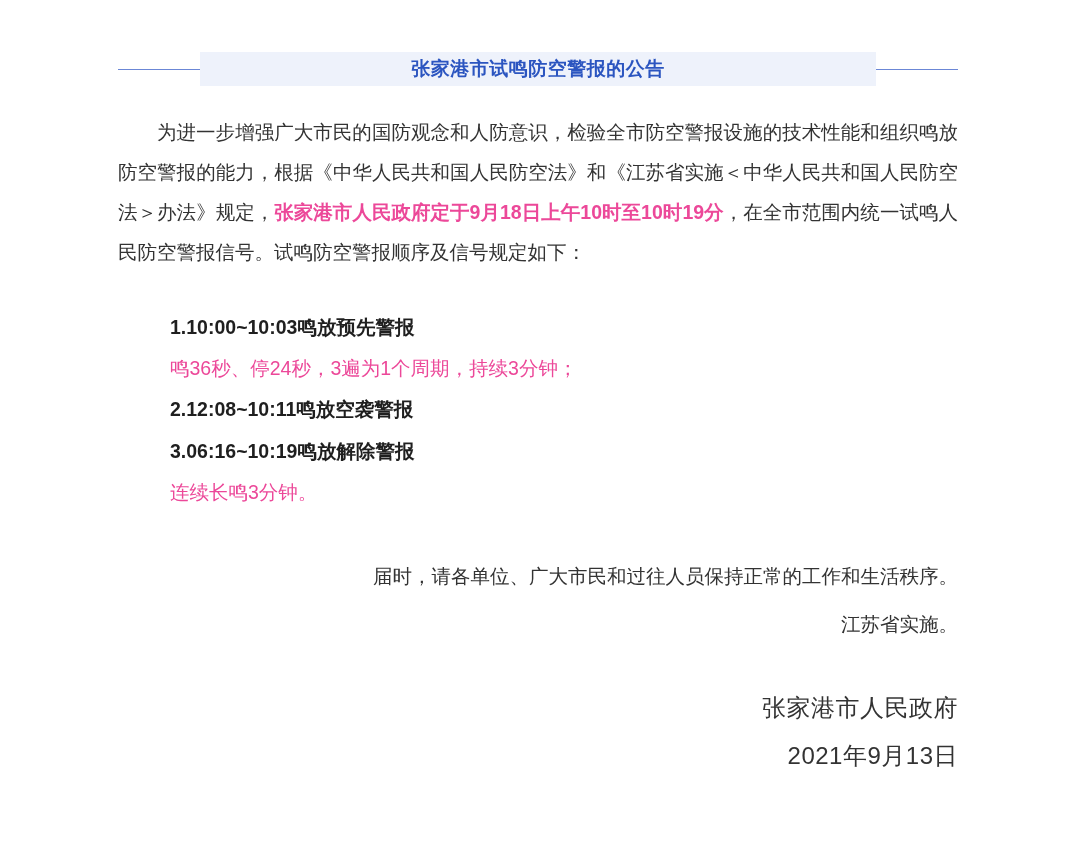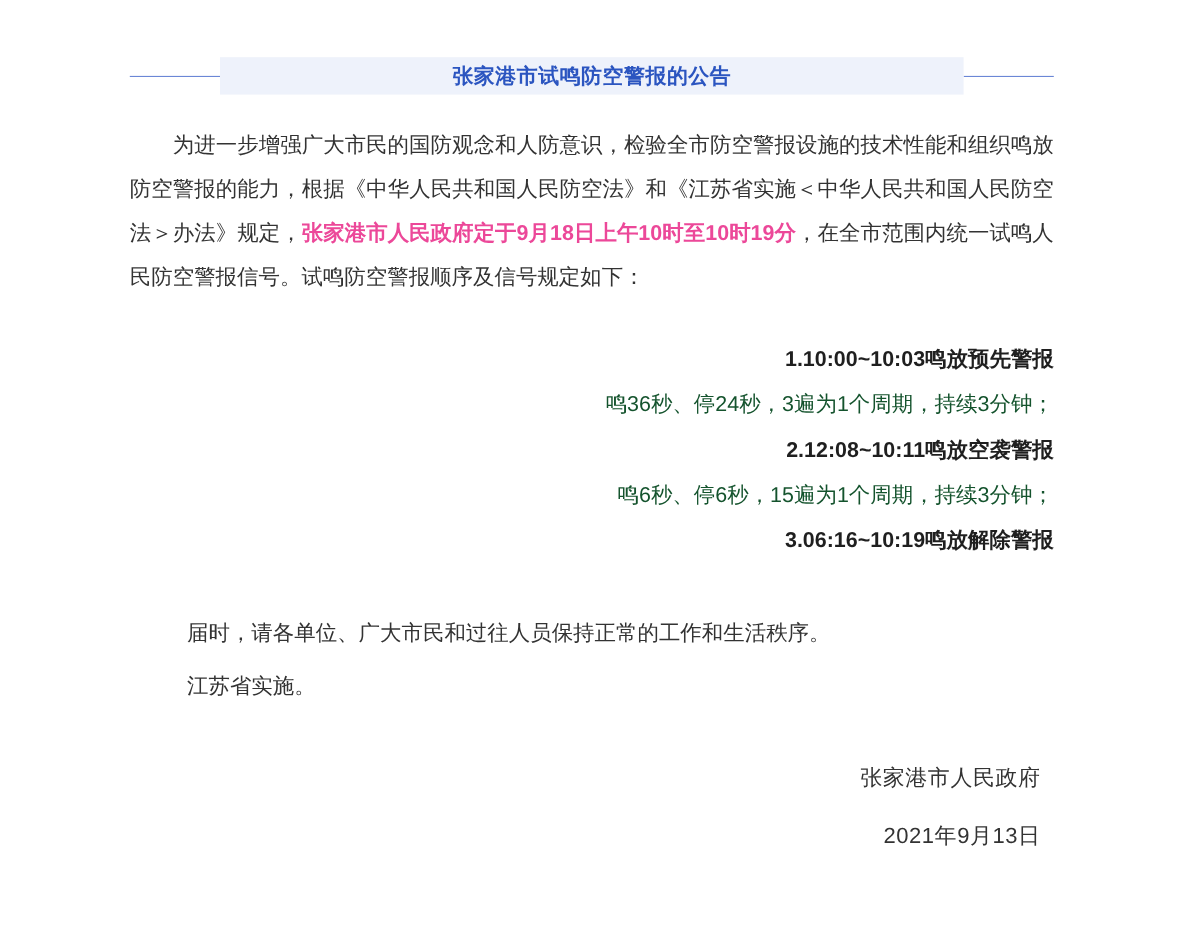--- a/index.html
+++ b/index.html
@@ -72,54 +72,54 @@
   }
   .para .em {
     font-weight: bold;
     color: #ec4899;
   }
   .indent { text-indent: 2em; }
 
   .list {
     margin: 34px 0 0 0;
     padding: 0 0 0 52px;
-    text-align: right;
   }
   .list-item { margin: 0; }
   .list-head {
     margin: 0;
     font-size: 19.5px;
     line-height: 42px;
     font-weight: bold;
     color: #1f1f1f;
   }
   .list-desc {
     margin: 0;
     font-size: 19.5px;
     line-height: 40px;
-    color: #14532d;
+    color: #ec4899;
   }
 
   .closing {
     margin: 40px 0 0 52px;
   }
   .closing p {
     margin: 0;
     font-size: 19.5px;
     line-height: 48px;
     color: #333333;
+    text-align: right;
   }
 
   .signature {
     margin: 40px 118px 0 0;
     text-align: right;
   }
   .signature p {
-    margin: 12px;
-    font-size: 20px;
+    margin: 0;
+    font-size: 24px;
     line-height: 40px;
     color: #333333;
     letter-spacing: .5px;
   }
   .signature .date { margin-top: 8px; }
 </style>
 </head>
 <body>
 
 <div class="page">
@@ -135,24 +135,24 @@
 
     <p class="para indent"><span>为进一步增强广大市民的国防观念和人防意识，检验全市防空警报设施的技术性能和组织鸣放防空警报的能力，根据《中华人民共和国人民防空法》和《江苏省实施＜中华人民共和国人民防空法＞办法》规定，</span><span class="em">张家港市人民政府定于9月18日上午10时至10时19分</span><span>，在全市范围内统一试鸣人民防空警报信号。试鸣防空警报顺序及信号规定如下：</span></p>
 
     <div class="list">
       <div class="list-item">
         <p class="list-head">1.10:00~10:03鸣放预先警报</p>
         <p class="list-desc">鸣36秒、停24秒，3遍为1个周期，持续3分钟；</p>
       </div>
       <div class="list-item">
         <p class="list-head">2.12:08~10:11鸣放空袭警报</p>
-        <p class="list-desc">鸣6秒、停6秒，15遍为1个周期，持续3分钟；</p>
       </div>
       <div class="list-item">
         <p class="list-head">3.06:16~10:19鸣放解除警报</p>
+        <p class="list-desc">连续长鸣3分钟。</p>
       </div>
     </div>
 
     <div class="closing">
       <p>届时，请各单位、广大市民和过往人员保持正常的工作和生活秩序。</p>
       <p>江苏省实施。</p>
     </div>
 
   </div>
 

